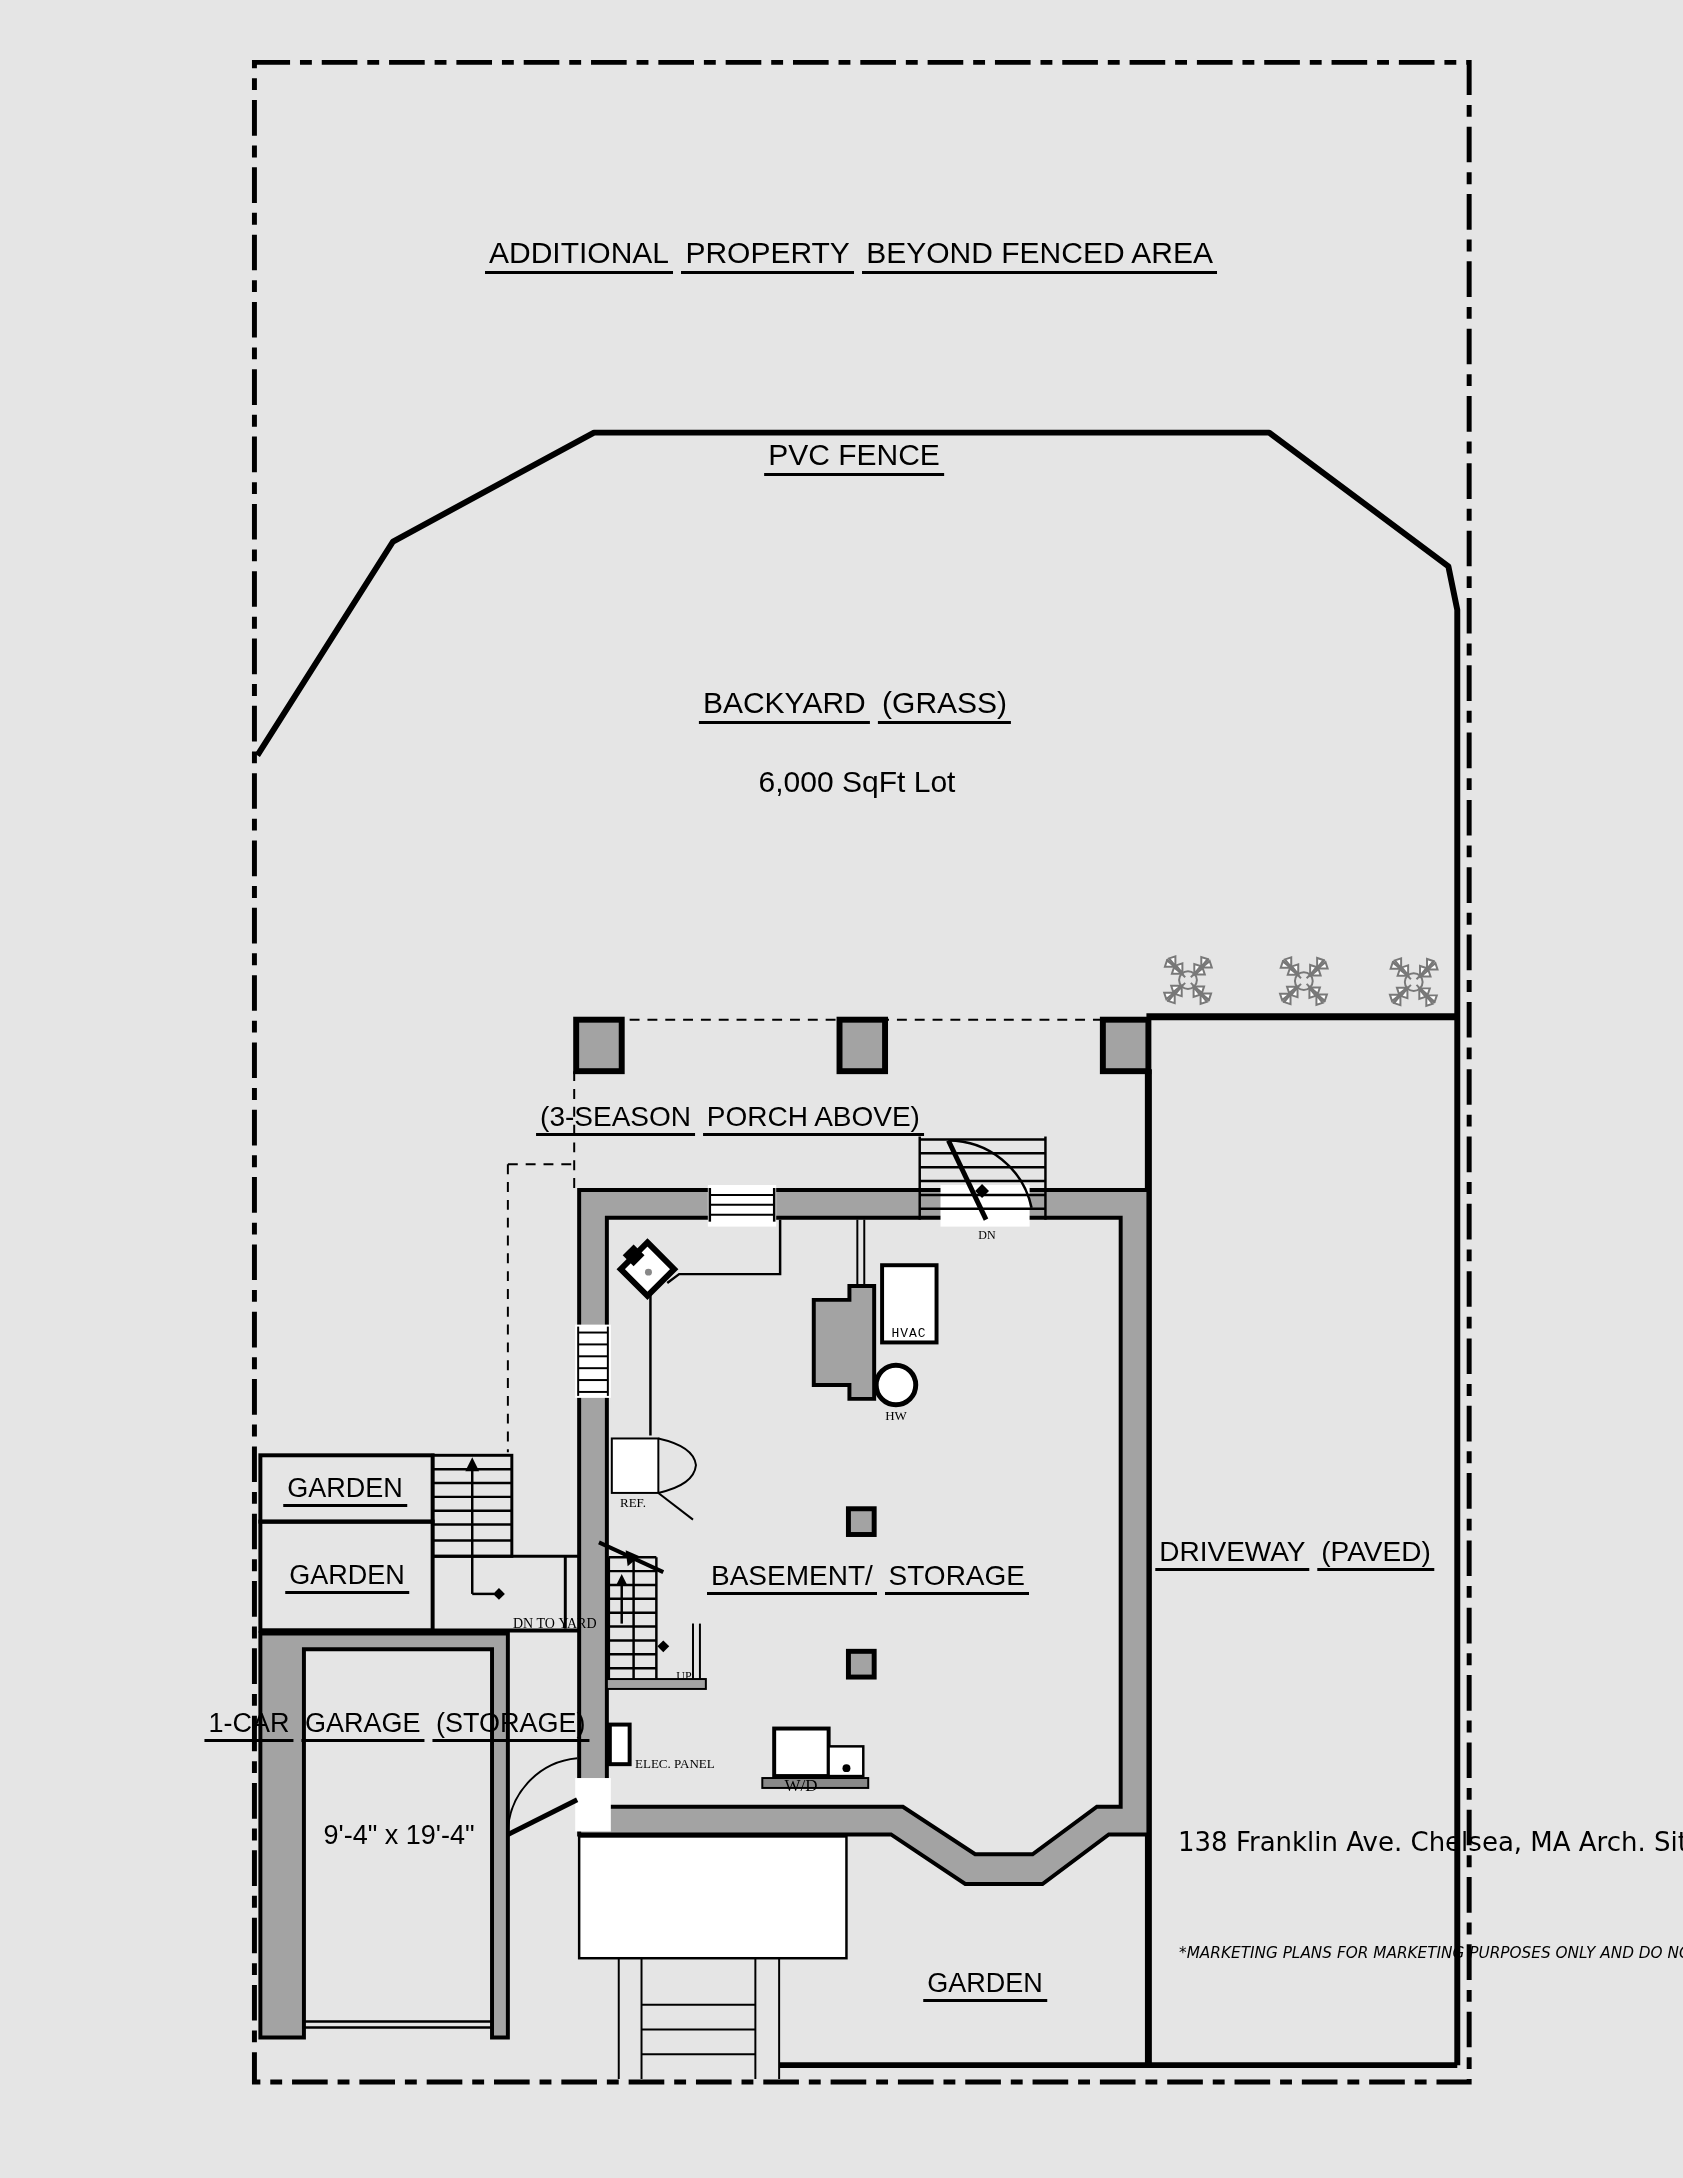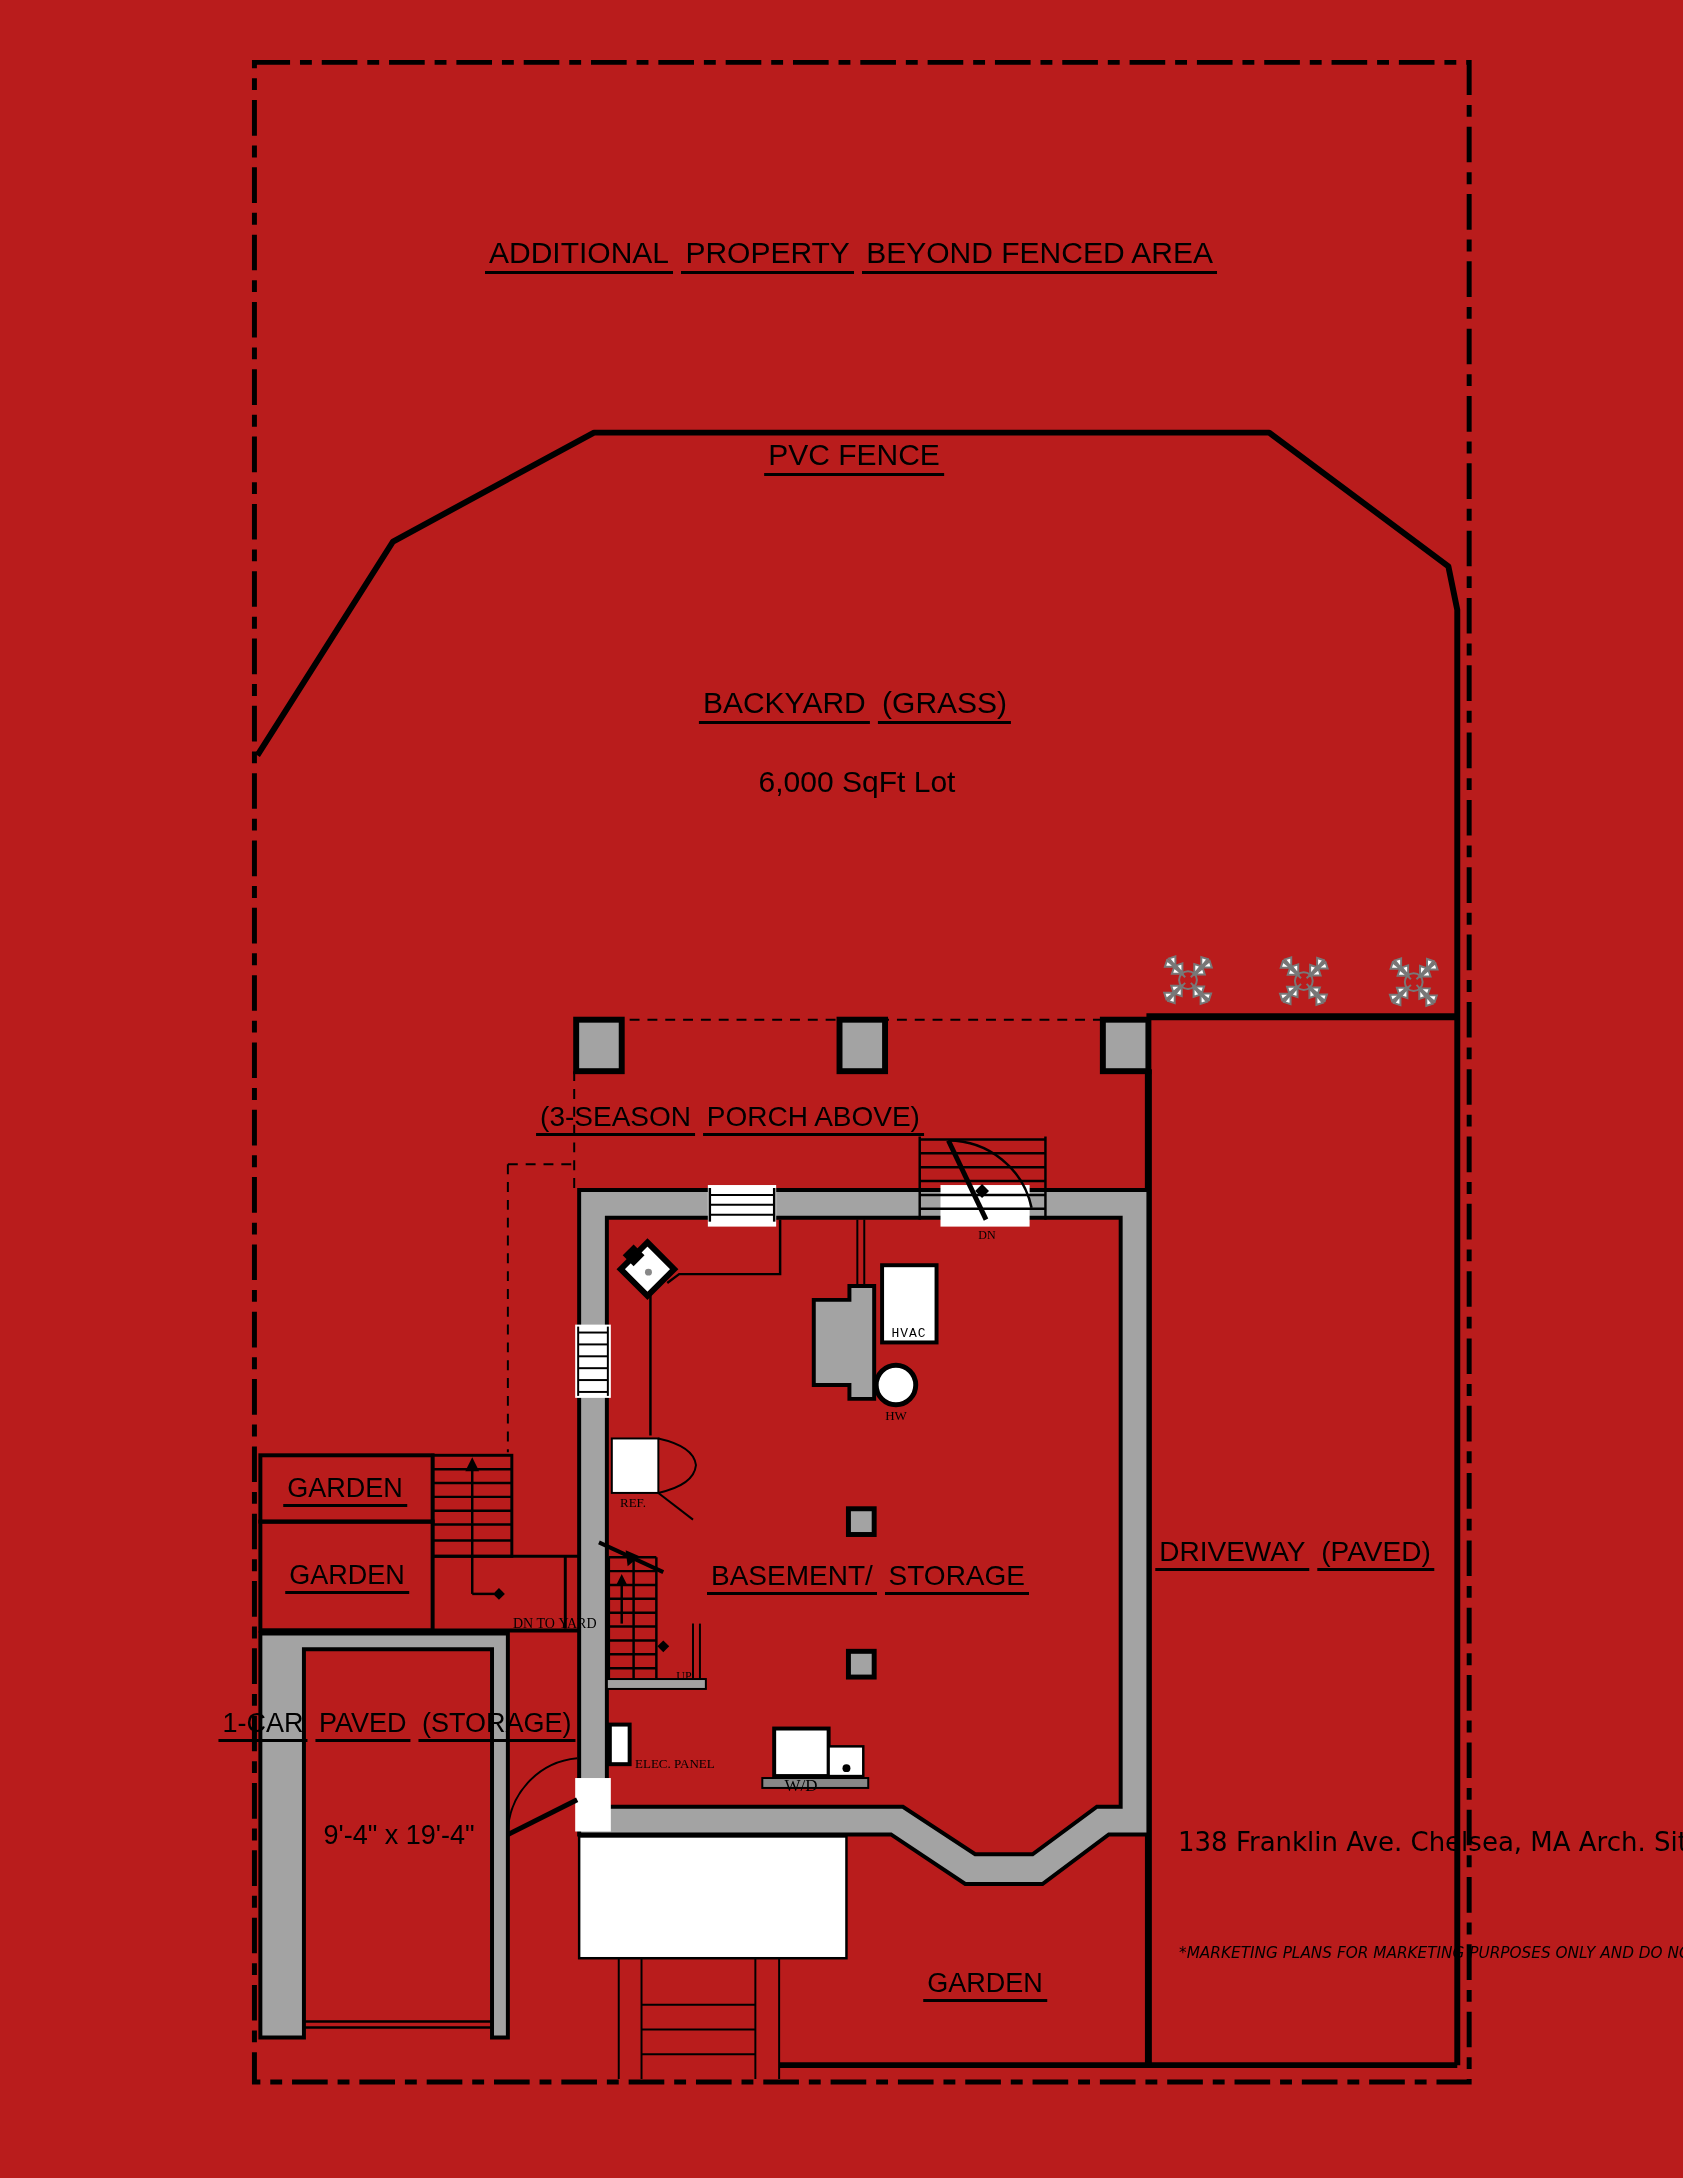--- a/index.html
+++ b/index.html
@@ -1,16 +1,16 @@
 <!DOCTYPE html>
 <html><head>
 <meta charset="utf-8">
 <style>
   html,body{margin:0;padding:0;background:#fff;}
-  #plan{position:relative;width:1683px;height:2178px;background:#b91c1c;overflow:hidden;
+  #plan{position:relative;width:1683px;height:2178px;background:#e5e5e5;overflow:hidden;
         font-family:"Liberation Sans",sans-serif;color:#000;}
   #linework{position:absolute;left:0;top:0;}
   .lbl{position:absolute;text-align:center;transform:translateX(-50%);white-space:nowrap;line-height:1.12;}
   .lbl span{display:inline-block;}
   .u span{border-bottom:3px solid #000;padding:0 4px 1px 4px;margin-bottom:3px;}
   .line{display:block;}
   .cad{font-family:"Liberation Serif",serif;margin-top:32px;}
   .left{transform:none;text-align:left;}
   .tb{font-family:"DejaVu Sans","Liberation Sans",sans-serif;}
   .disc{font-style:italic;}
@@ -258,21 +258,21 @@
   </div>
   <div class="lbl u" style="left:347px;top:1560px;font-size:27px;">
     <span>GARDEN</span>
   </div>
   <div class="lbl u" style="left:985px;top:1968px;font-size:27px;">
     <span>GARDEN</span>
   </div>
 
   <div class="lbl u" style="left:397px;top:1708px;font-size:27px;">
     <span class="line">1-CAR</span>
-    <span class="line">PAVED</span>
+    <span class="line">GARAGE</span>
     <span class="line">(STORAGE)</span>
   </div>
   <div class="lbl" style="left:399px;top:1820px;font-size:27px;">
     <span>9'-4" x 19'-4"</span>
   </div>
 
   <div class="lbl cad" style="left:909px;top:1295px;font-size:13px;letter-spacing:1px;font-family:Liberation Mono, monospace;">
     <span>HVAC</span>
   </div>
   <div class="lbl cad" style="left:896px;top:1377px;font-size:13px;">

